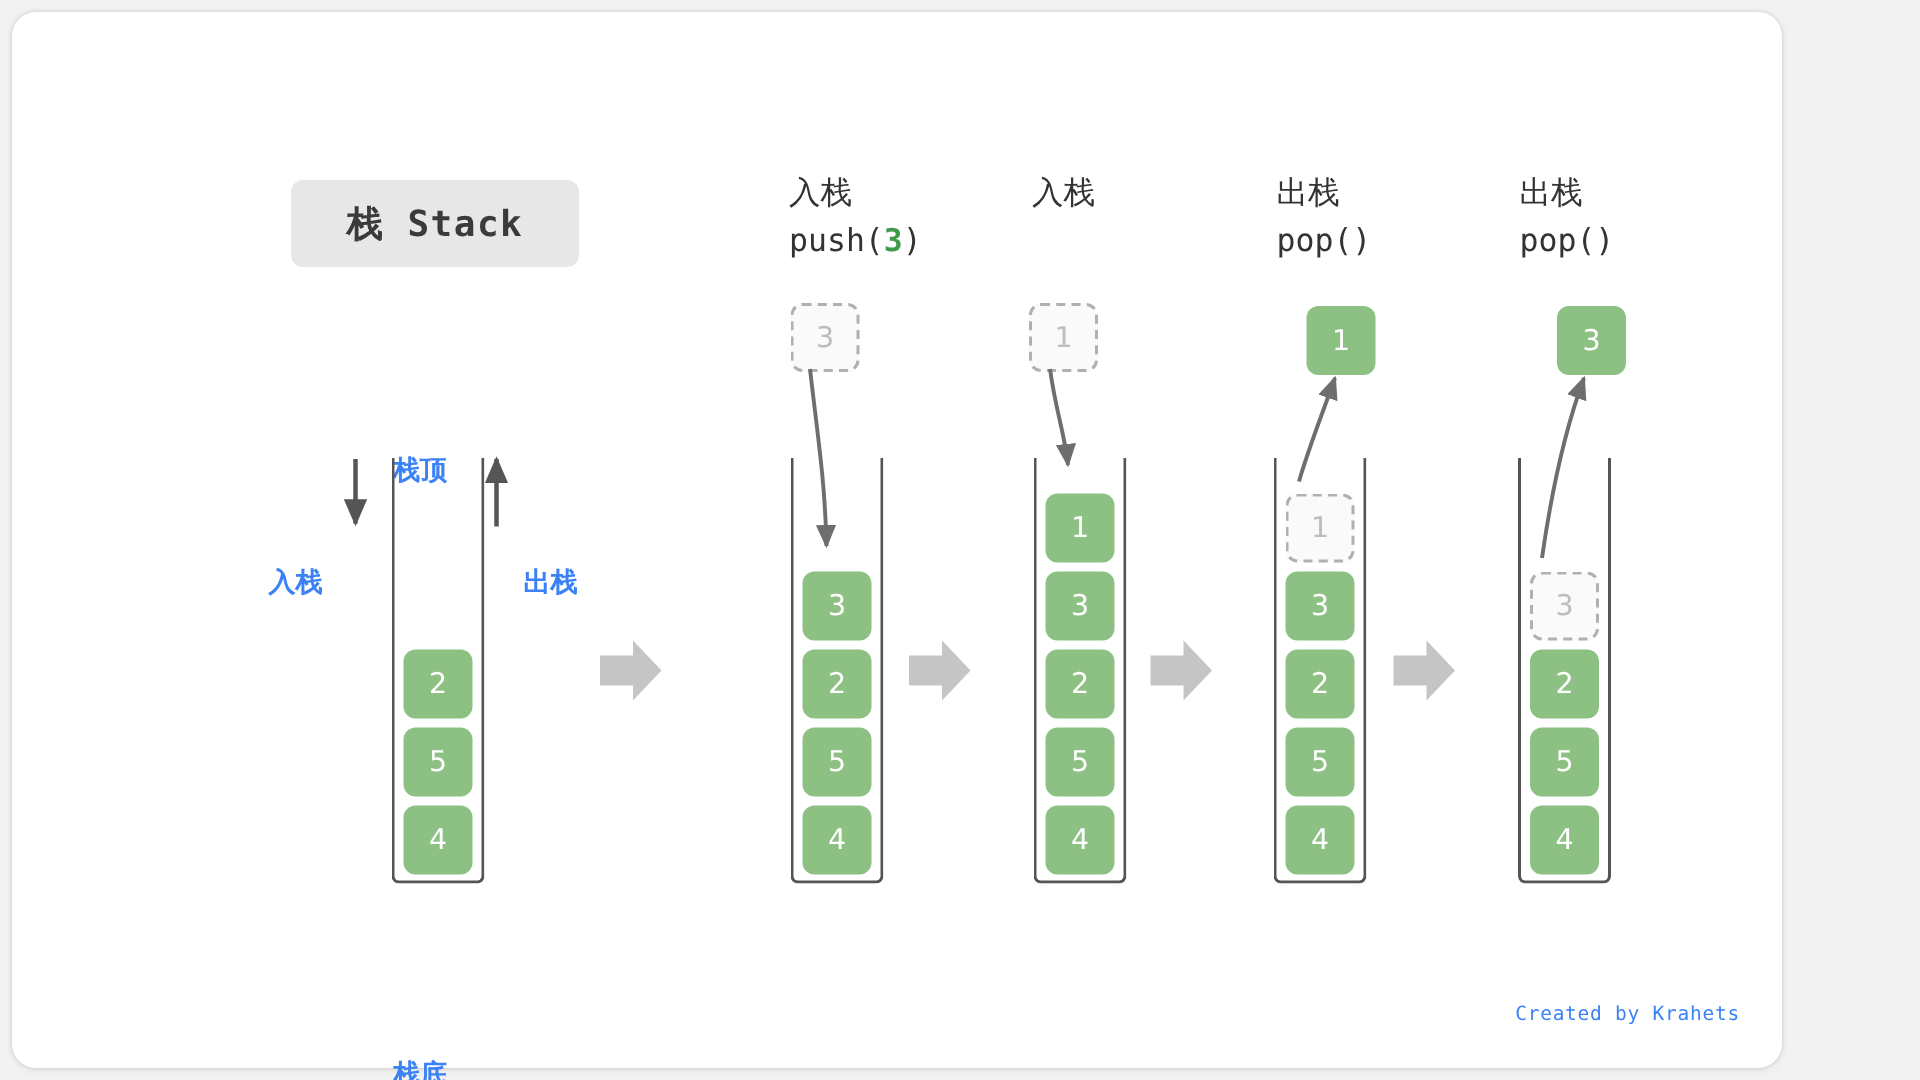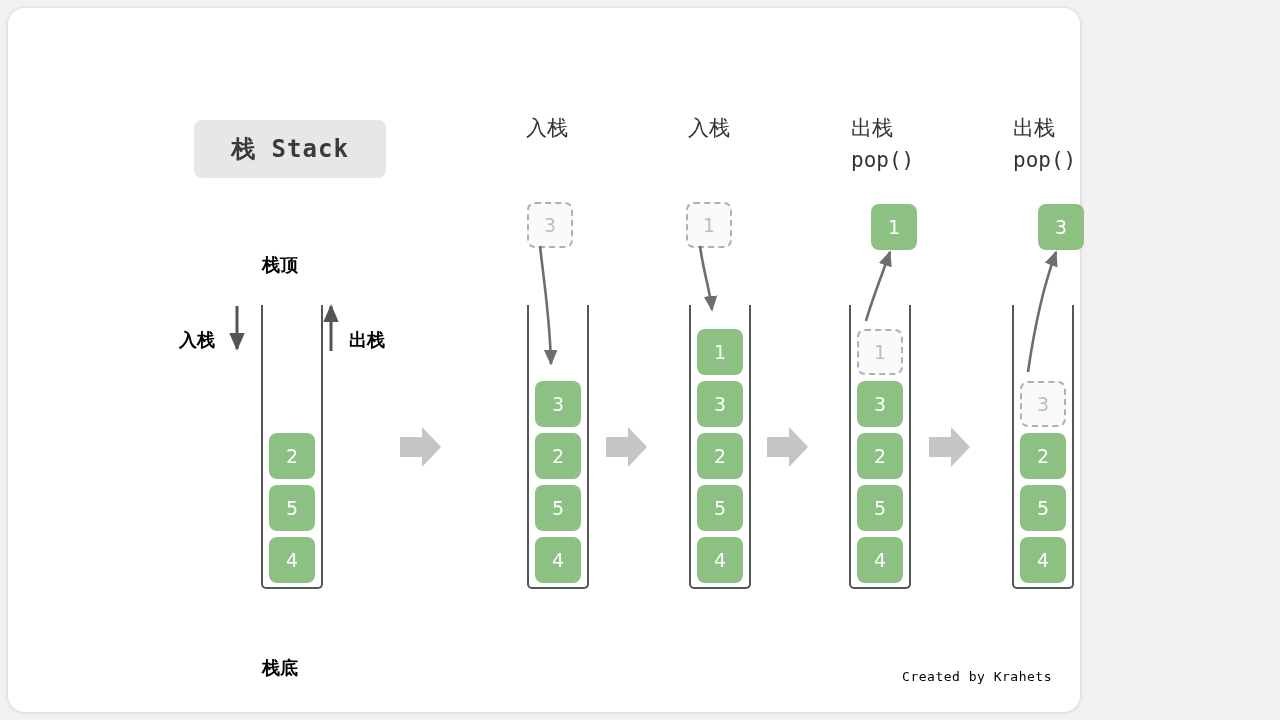--- a/index.html
+++ b/index.html
@@ -16,21 +16,21 @@
   #canvas {
     position: relative;
     width: 1280px;
     height: 720px;
     background: #f2f2f2;
   }
   .card {
     position: absolute;
     left: 8px;
     top: 8px;
-    width: 1072px;
+    width: 1180px;
     height: 704px;
     background: #ffffff;
     border-radius: 16px;
     box-shadow: 0 0 3px rgba(0,0,0,0.13), 0 1px 6px rgba(0,0,0,0.07);
   }
 
   
   .title-badge {
     position: absolute;
     left: 186px;
@@ -48,22 +48,23 @@
     color: #3a3a3a;
     letter-spacing: 1px;
   }
 
   
   .lbl {
     position: absolute;
     font-family: "DejaVu Sans", sans-serif;
     font-size: 18px;
     font-weight: bold;
-    color: #000000;
+    color: #3b82f6;
     white-space: nowrap;
+    margin-top: 48px;
   }
   .lbl-top   { left: 254px; top: 245px; }
   .lbl-bot   { left: 254px; top: 648px; }
   .lbl-push  { left: 171px; top: 320px; }
   .lbl-pop   { left: 341px; top: 320px; }
 
   
   .op-head {
     position: absolute;
     top: 105px;
@@ -167,21 +168,21 @@
     width: 1280px; height: 720px;
     pointer-events: none;
   }
 
   .credit {
     position: absolute;
     right: 28px;
     bottom: 28px;
     font-family: "DejaVu Sans Mono", monospace;
     font-size: 13px;
-    color: #000000;
+    color: #3b82f6;
     letter-spacing: 0.5px;
   }
 </style>
 </head>
 <body>
 
 <div id="canvas">
   <div class="card">
 
     <div class="title-badge">栈 Stack</div>
@@ -194,20 +195,21 @@
     <div class="stack" style="left:253px; top:297px;">
       <div class="cells">
         <div class="cell">2</div>
         <div class="cell">5</div>
         <div class="cell">4</div>
       </div>
     </div>
 
     <div class="op-head" style="left:518px;">
       <div class="op-cn">入栈</div>
+      <div class="op-code"><span>push(</span><span class="val">3</span><span>)</span></div>
     </div>
     <div class="float-ghost" style="left:519px; top:194px;">3</div>
     <div class="stack" style="left:519px; top:297px;">
       <div class="cells">
         <div class="cell">3</div>
         <div class="cell">2</div>
         <div class="cell">5</div>
         <div class="cell">4</div>
       </div>
     </div>

